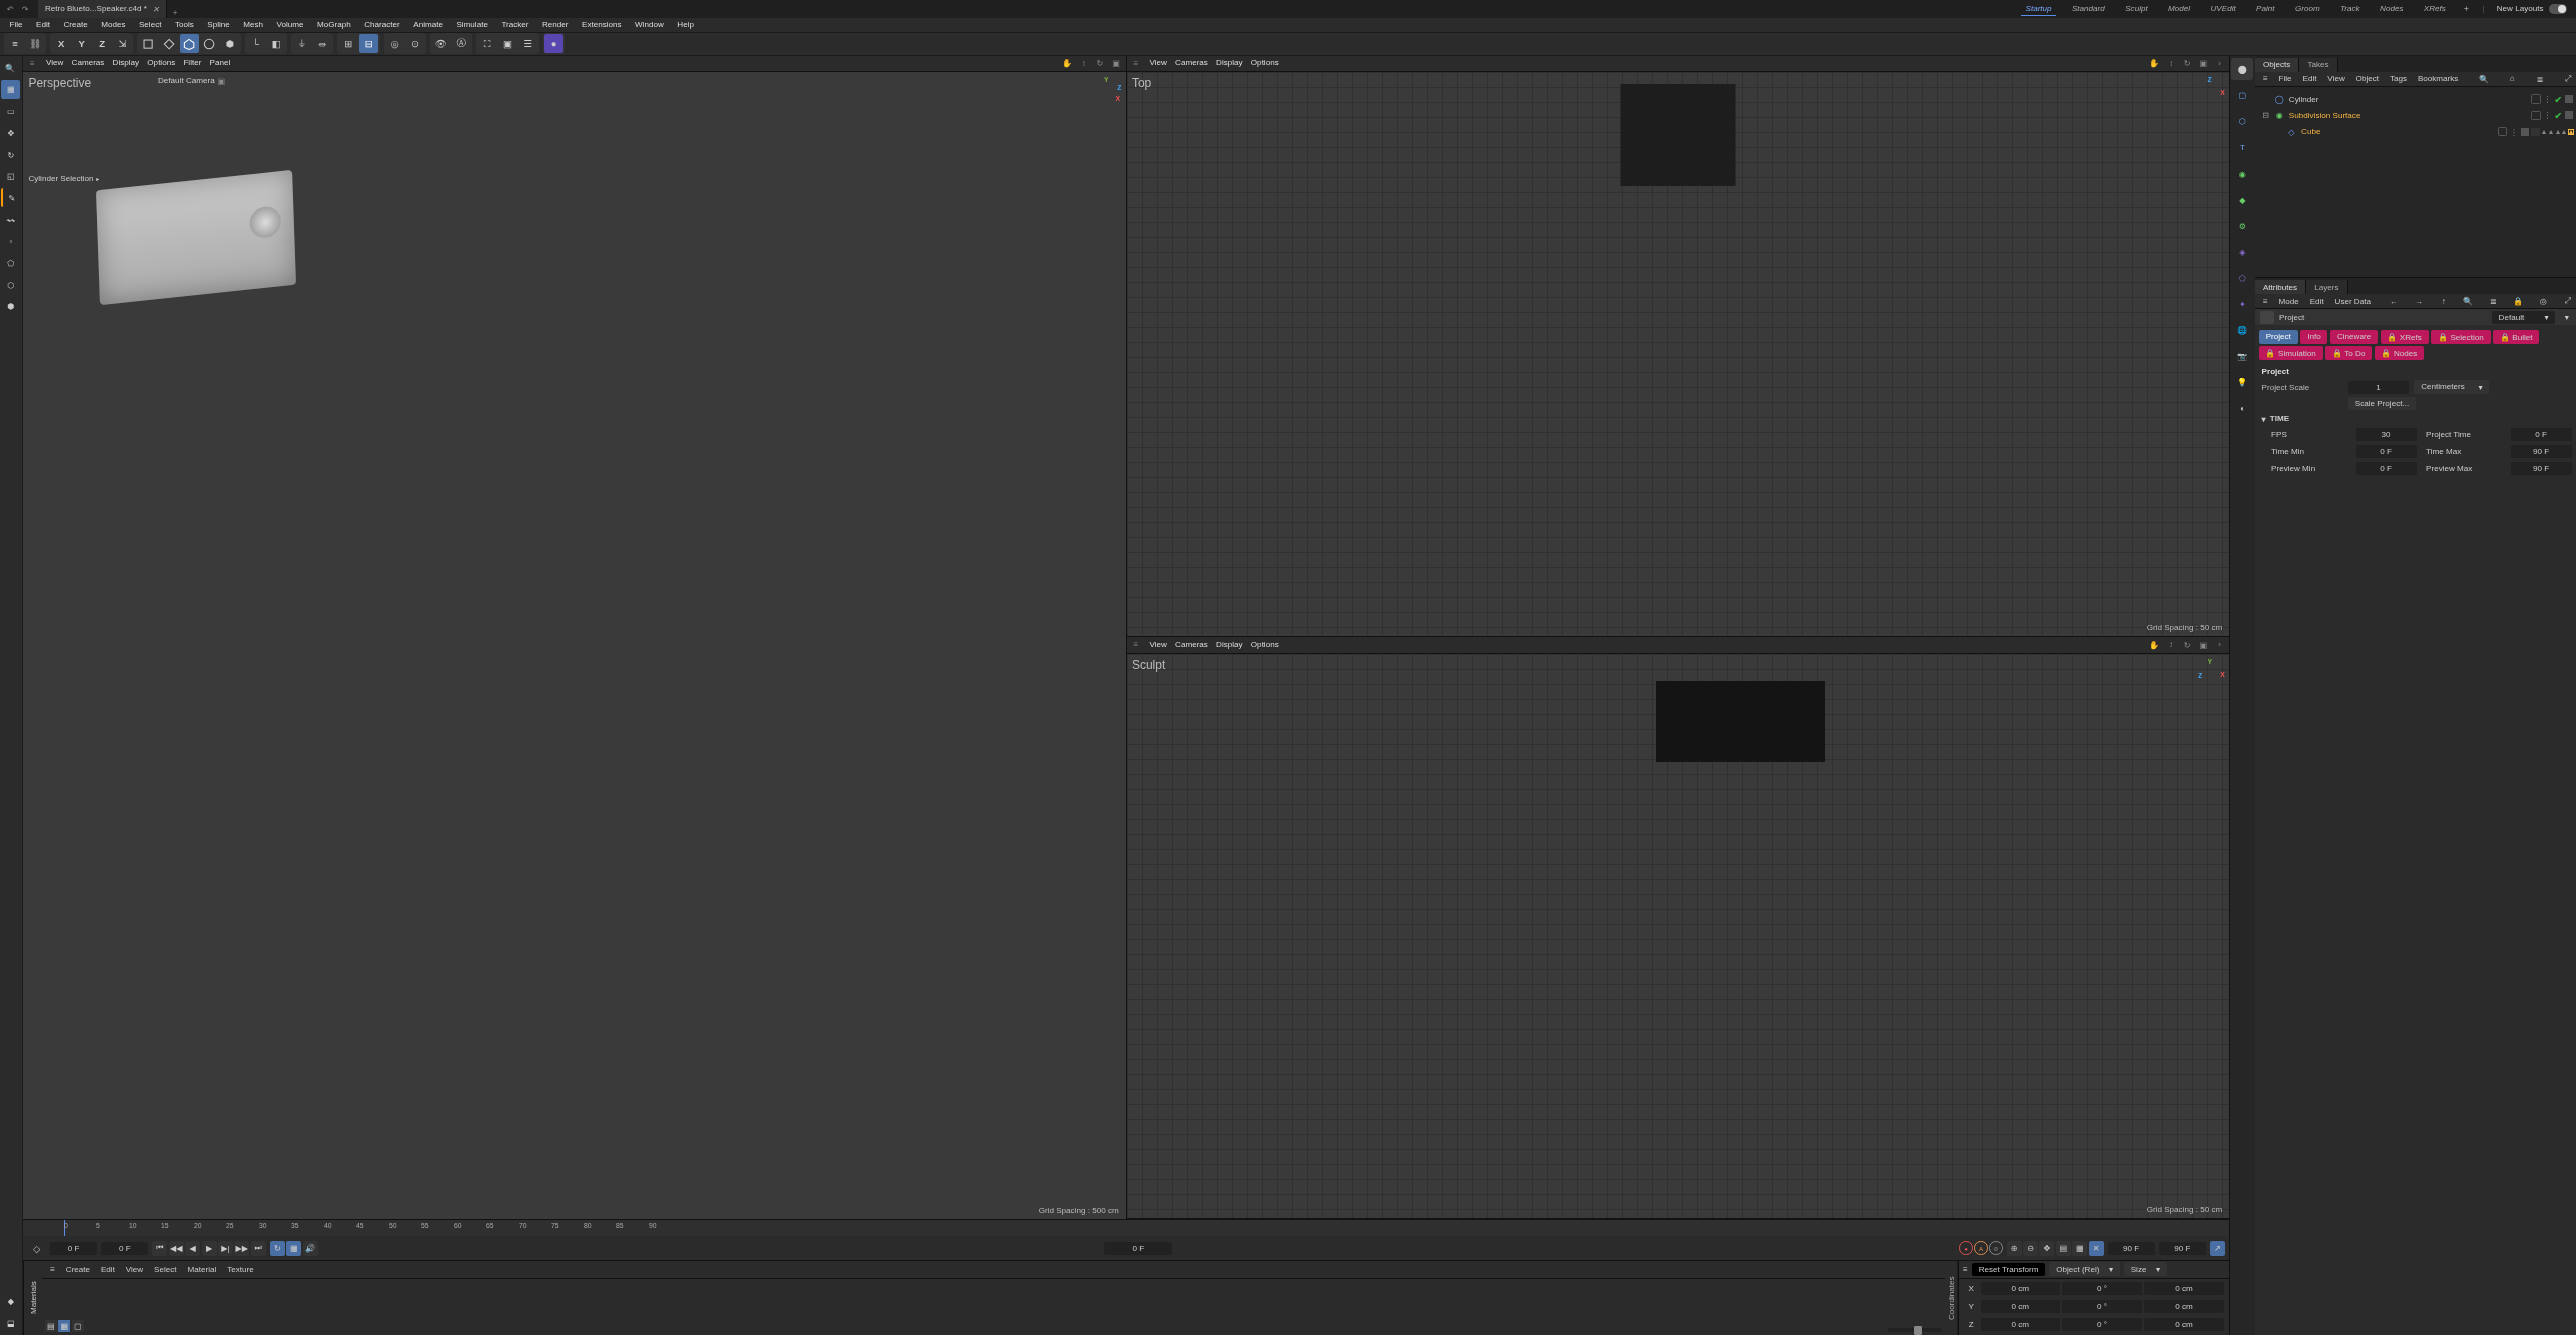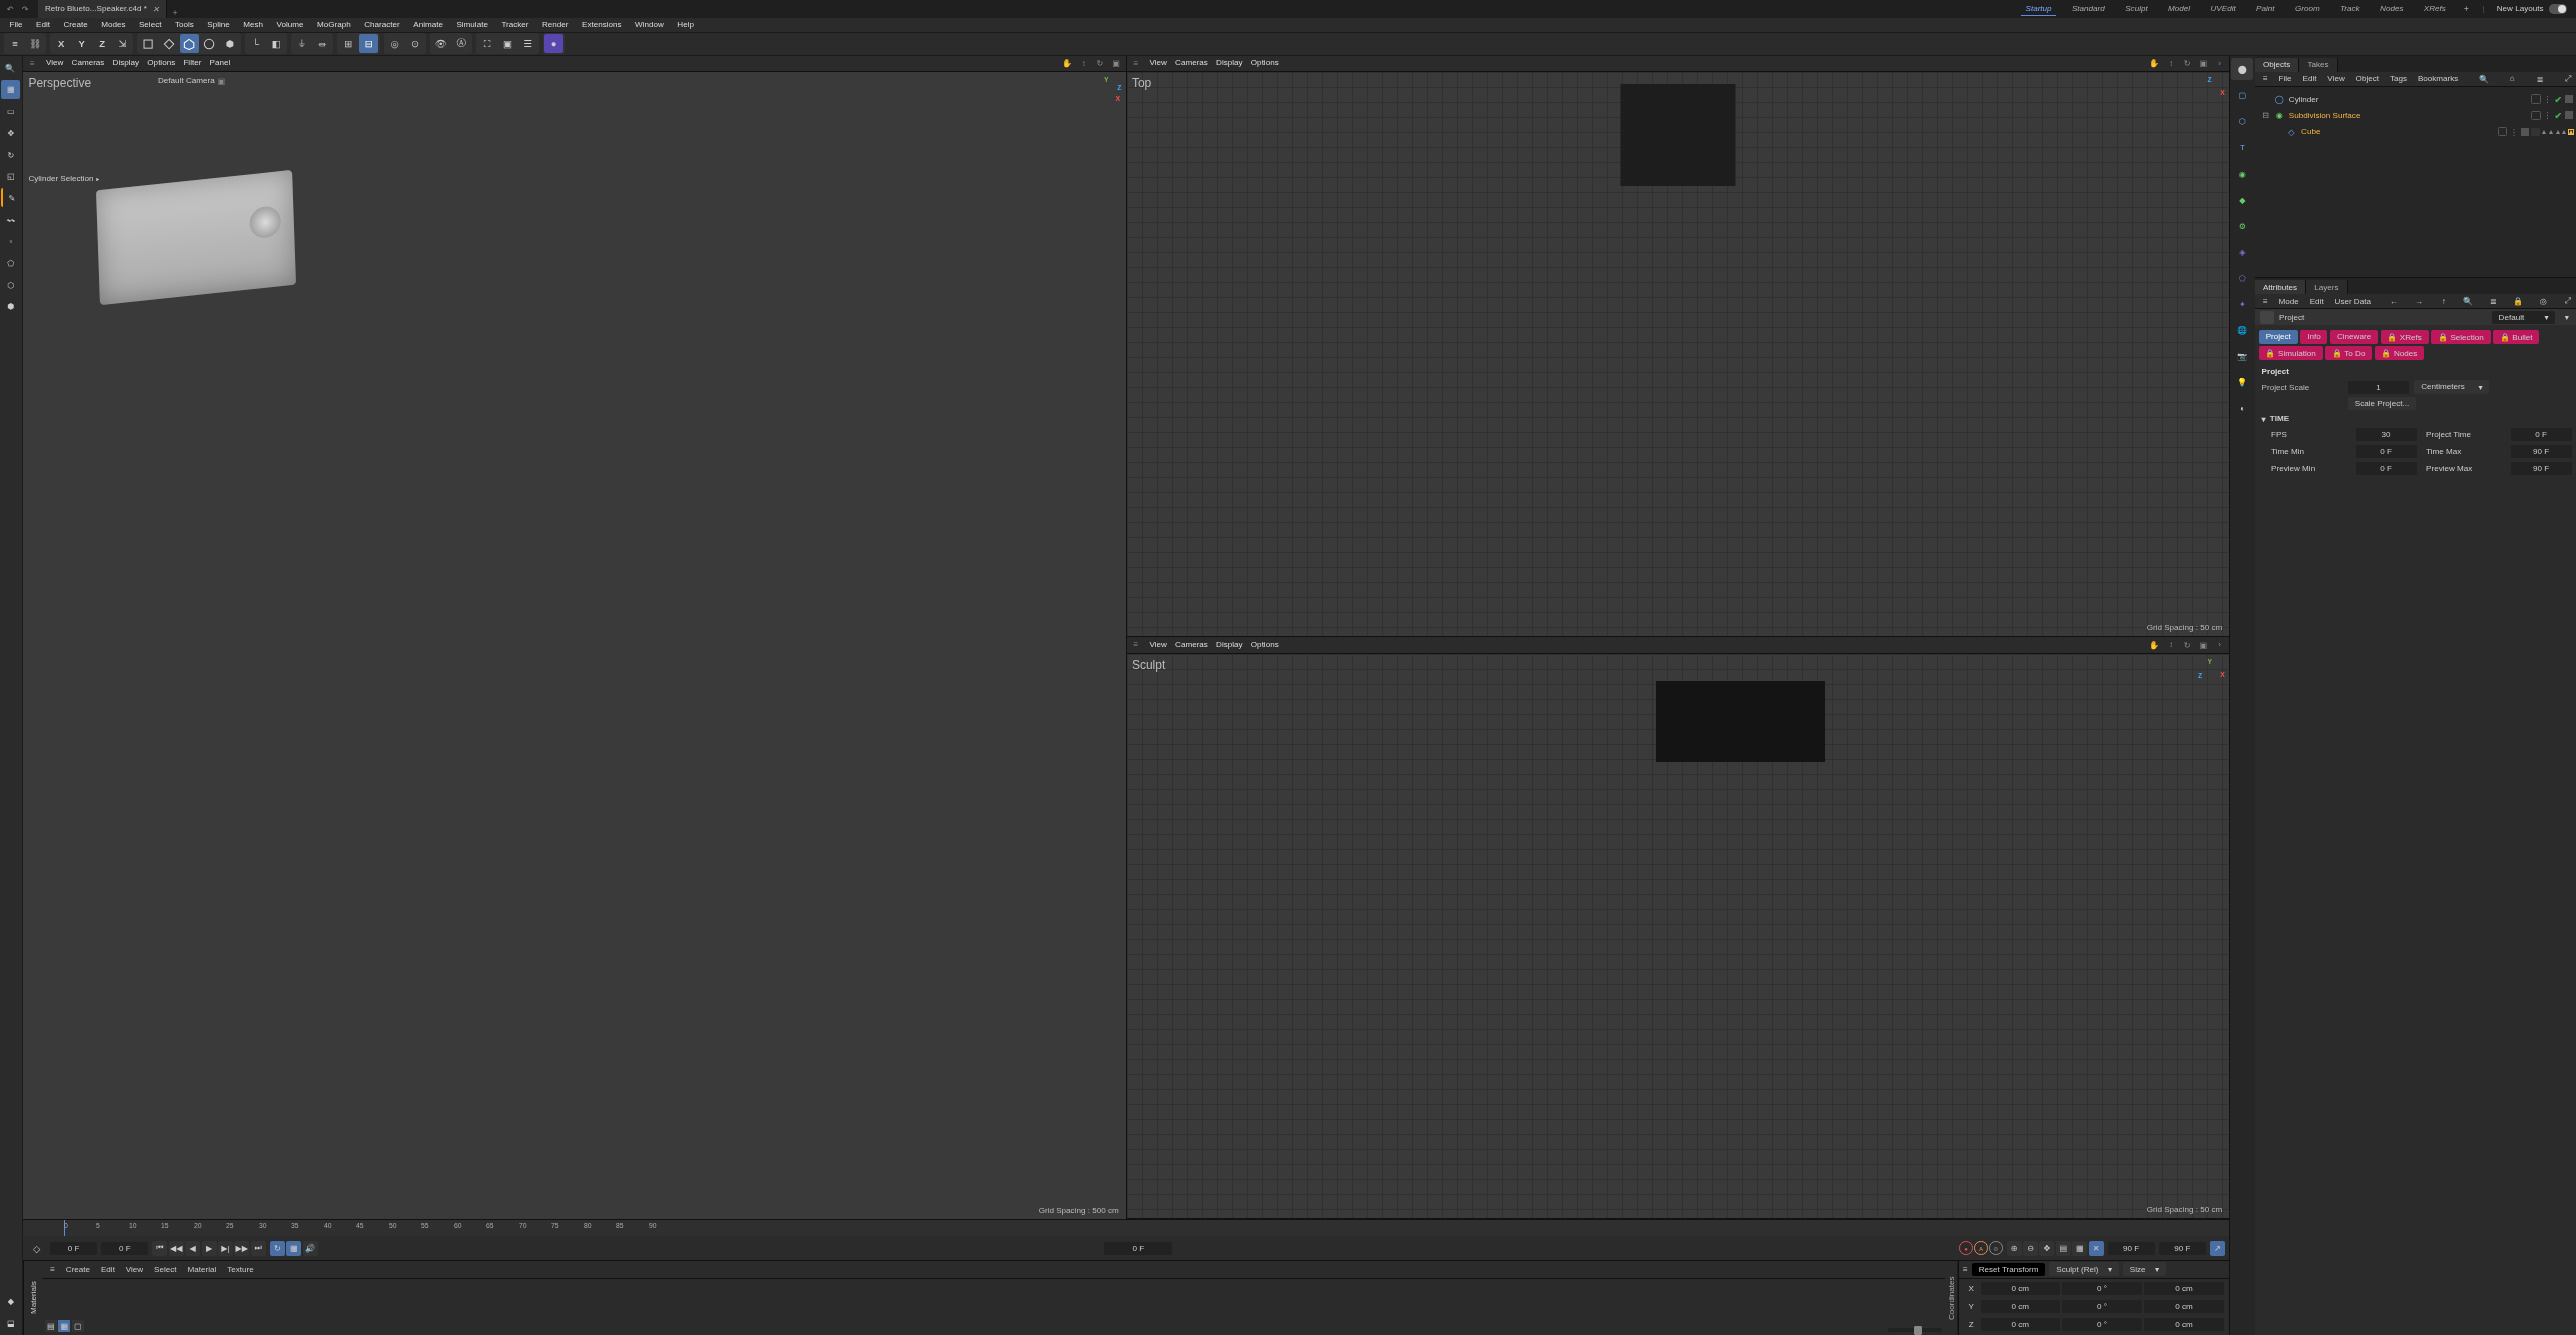--- a/index.html
+++ b/index.html
@@ -457,21 +457,21 @@
                 <div style="position:absolute;left:26px;top:-2.7px;width:8.1px;height:9.5px;background:#888;border-radius:1.4px"></div>
               </div>
           </div>
         </div>
         <div class="coord-side">Coordinates</div>
         <div class="coord-panel">
           <div class="coord-bar">
             <span class="vicon">≡</span>
             <div class="cbtn">Reset Transform</div>
             <div class="dd">
-                <span>Sculpt (Rel)</span>
+                <span>Object (Rel)</span>
                 <span>▾</span>
               </div>
             <div class="dd">
                 <span>Size</span>
                 <span>▾</span>
               </div>
           </div>
           <div class="coord-grid" id="coord-grid-host">
               <div class="lbl">X</div>
               <div class="cell">0 cm</div>

